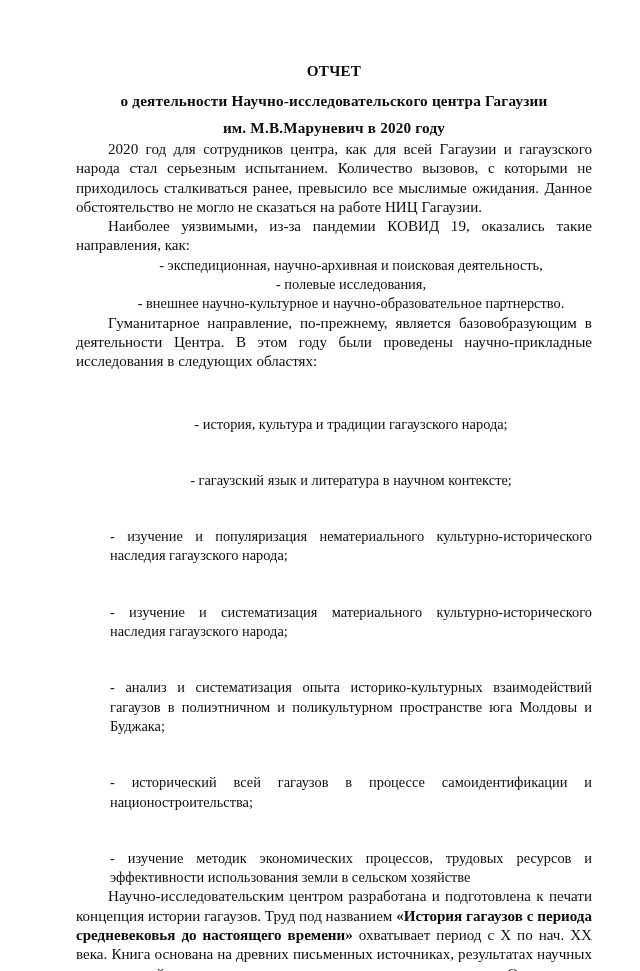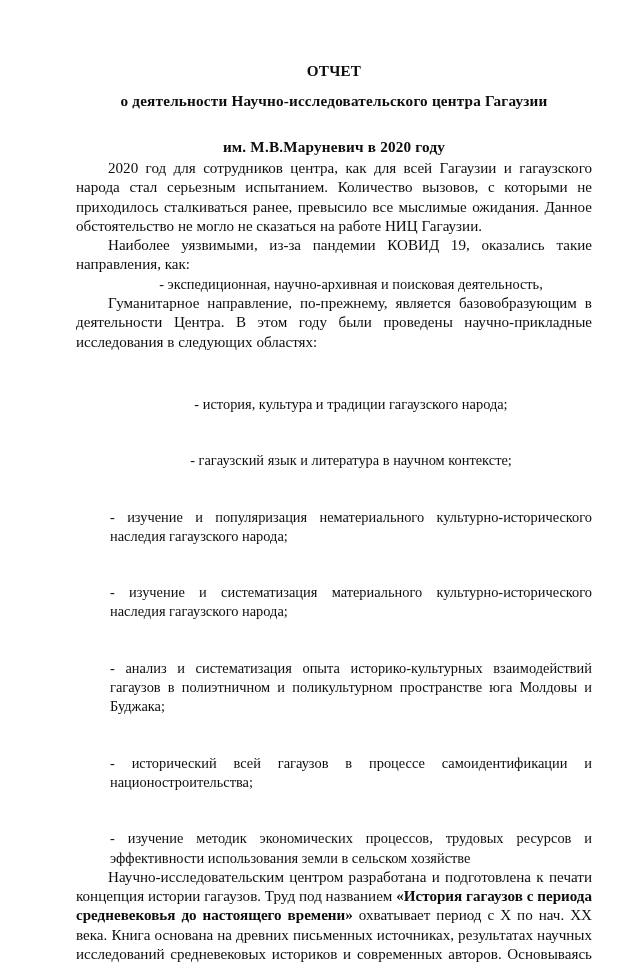--- a/index.html
+++ b/index.html
@@ -29,21 +29,21 @@
   
   .doc-title {
     text-align: center;
     font-weight: bold;
     font-size: 15.2px;
     line-height: 25px;
     letter-spacing: 0.2px;
   }
   .doc-title .title-line-1 { display: block; }
   .doc-title .title-line-2 { display: block; margin-top: 5px; }
-  .doc-title .title-line-3 { display: block; margin-top: 21px; }
+  .doc-title .title-line-3 { display: block; margin-top: 2px; }
 
   
   p.body-par {
     margin: 0;
     font-size: 15.1px;
     line-height: 19.3px;
     text-align: justify;
     text-indent: 32px;
     hyphens: none;
   }
@@ -82,20 +82,22 @@
       <span class="title-line-2">о деятельности Научно-исследовательского центра Гагаузии</span>
       <span class="title-line-3">им. М.В.Маруневич в 2020 году</span>
     </div>
 
     <p class="body-par gap-before">2020 год для сотрудников центра, как для всей Гагаузии и гагаузского народа стал серьезным испытанием. Количество вызовов, с которыми не приходилось сталкиваться ранее, превысило все мыслимые ожидания. Данное обстоятельство не могло не сказаться на работе НИЦ Гагаузии.</p>
 
     <p class="body-par gap-before">Наиболее уязвимыми, из-за пандемии КОВИД 19, оказались такие направления, как:</p>
 
     <ul class="bullets">
       <li class="nojust">- экспедиционная, научно-архивная и поисковая деятельность,</li>
+      <li class="nojust">- полевые исследования,</li>
+      <li class="nojust">- внешнее научно-культурное и научно-образовательное партнерство.</li>
     </ul>
 
     <p class="body-par">Гуманитарное направление, по-прежнему, является базовобразующим в деятельности Центра. В этом году были проведены научно-прикладные исследования в следующих областях:</p>
 
     <div class="list-gap"></div>
 
     <ul class="bullets justify">
       <li class="nojust">- история, культура и традиции гагаузского народа;</li>
       <li class="nojust">- гагаузский язык и литература в научном контексте;</li>
       <li>- изучение и популяризация нематериального культурно-исторического наследия гагаузского народа;</li>

